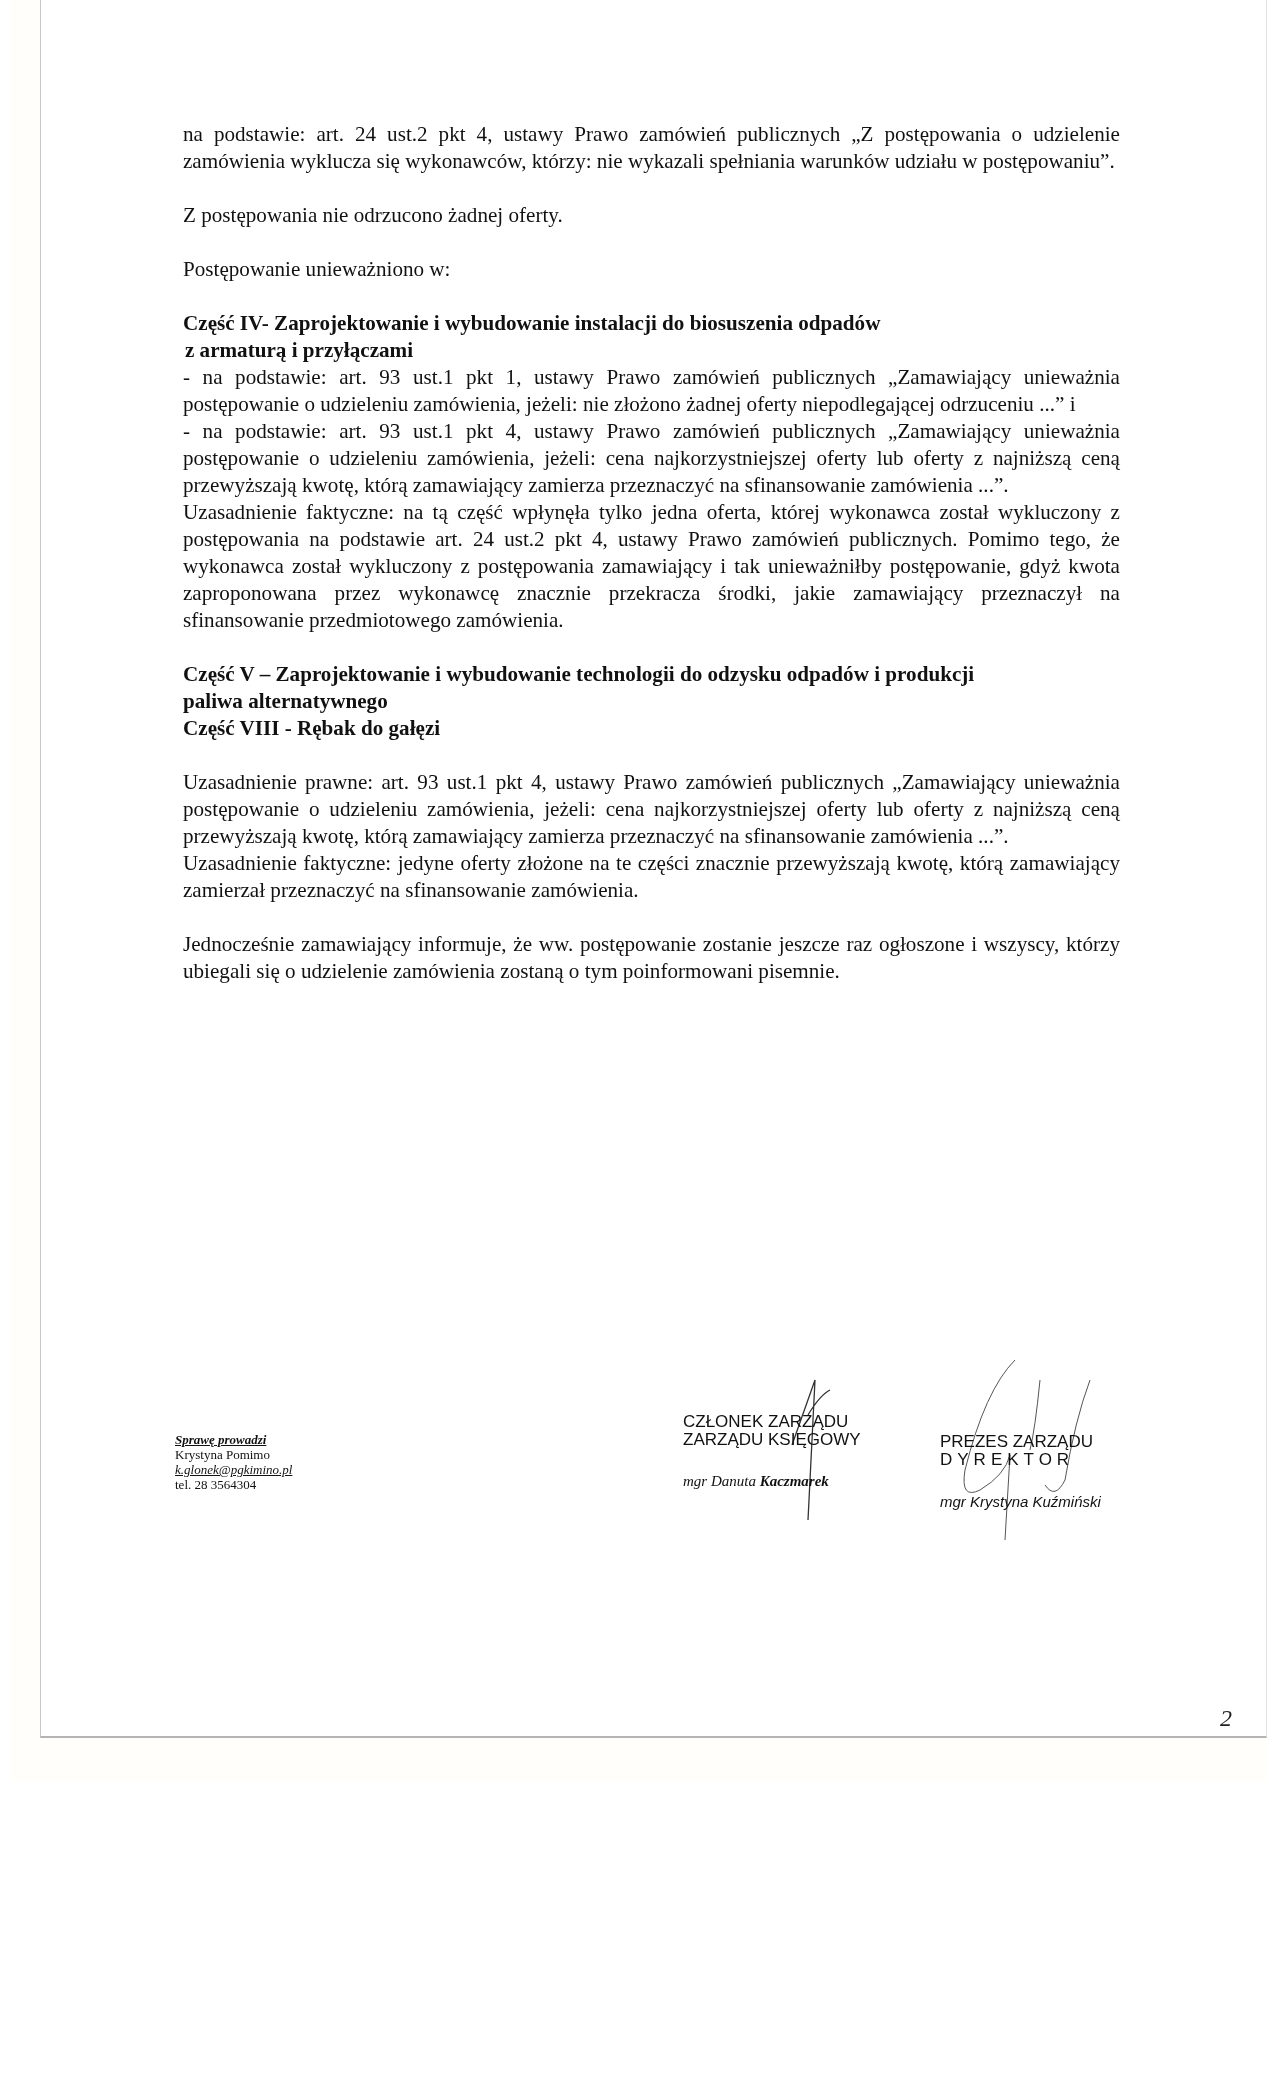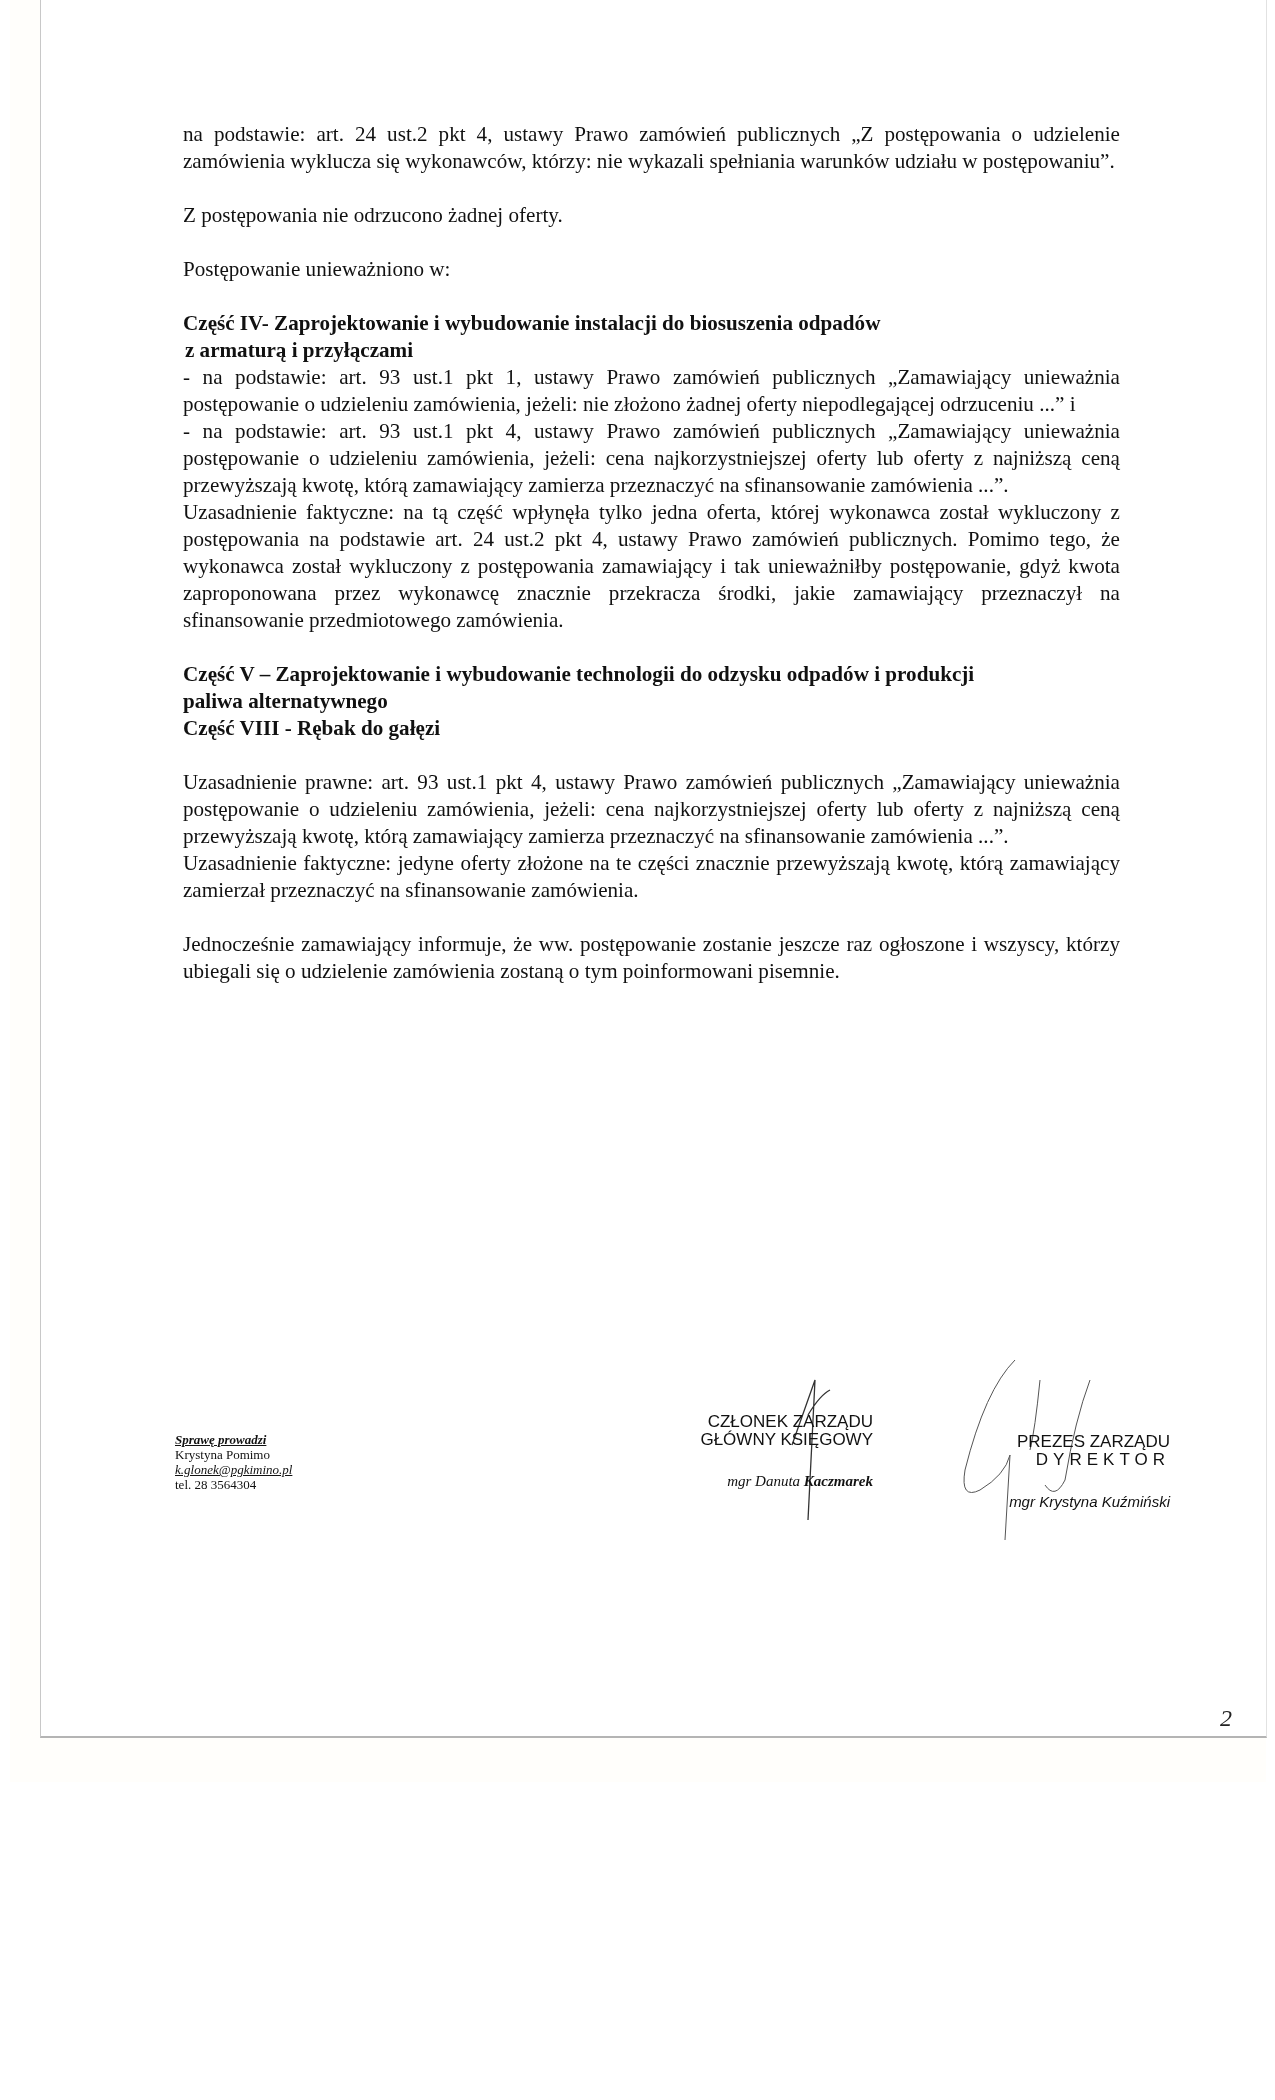--- a/index.html
+++ b/index.html
@@ -27,28 +27,28 @@
   .b { font-weight: bold; }
   .ind { padding-left: 2px; }
   .contact {
     position: absolute; left: 175px; top: 1432px;
     font-family: "Liberation Serif", serif; font-size: 13px; line-height: 15px; color: #111;
   }
   .contact .hdr { font-style: italic; font-weight: bold; text-decoration: underline; }
   .contact .mail { text-decoration: underline; font-style: italic; }
   .stamp {
     position: absolute; font-family: "Liberation Sans", sans-serif; color: #111;
-    text-align: right;
+    text-align: left;
   }
   .stamp .line { font-size: 17px; line-height: 18px; white-space: nowrap; }
   .stamp .name { font-size: 15px; font-style: italic; margin-top: 24px; white-space: nowrap; }
   .stamp1 { left: 683px; top: 1413px; width: 190px; }
   .stamp1 .name { font-family: "Liberation Serif", serif; font-size: 15px; }
   .stamp1 .name .bold { font-weight: bold; }
-  .stamp2 { left: 980px; top: 1433px; width: 190px; }
+  .stamp2 { left: 940px; top: 1433px; width: 190px; }
   .stamp2 .spaced { letter-spacing: 5px; }
   .sig { position: absolute; }
   .pagenum {
     position: absolute; left: 1220px; top: 1705px;
     font-family: "Liberation Serif", serif; font-style: italic; font-size: 24px; color: #222;
   }
 </style>
 </head>
 <body>
 
@@ -87,21 +87,21 @@
 
 <svg class="sig" style="left:780px; top:1355px;" width="70" height="180" viewBox="0 0 70 180">
   <path d="M12 90 L35 25 L28 165 M28 60 Q40 40 50 35" stroke="#333" stroke-width="1.3" fill="none"></path>
 </svg>
 <svg class="sig" style="left:945px; top:1350px;" width="180" height="200" viewBox="0 0 180 200">
   <path d="M70 10 Q40 40 20 120 Q15 150 35 140 Q60 125 65 105 L60 190 M95 30 Q90 80 85 100 M145 30 Q130 70 120 130 Q110 150 100 135" stroke="#555" stroke-width="1" fill="none"></path>
 </svg>
 
 <div class="stamp stamp1">
   <div class="line">CZŁONEK ZARZĄDU</div>
-  <div class="line">GŁÓWNY KSIĘGOWY</div>
+  <div class="line">ZARZĄDU KSIĘGOWY</div>
   <div class="name"><span>mgr Danuta </span><span class="bold">Kaczmarek</span></div>
 </div>
 
 <div class="stamp stamp2">
   <div class="line">PREZES ZARZĄDU</div>
   <div class="line spaced">DYREKTOR</div>
   <div class="name">mgr Krystyna Kuźmiński</div>
 </div>
 
 <div class="pagenum">2</div>

